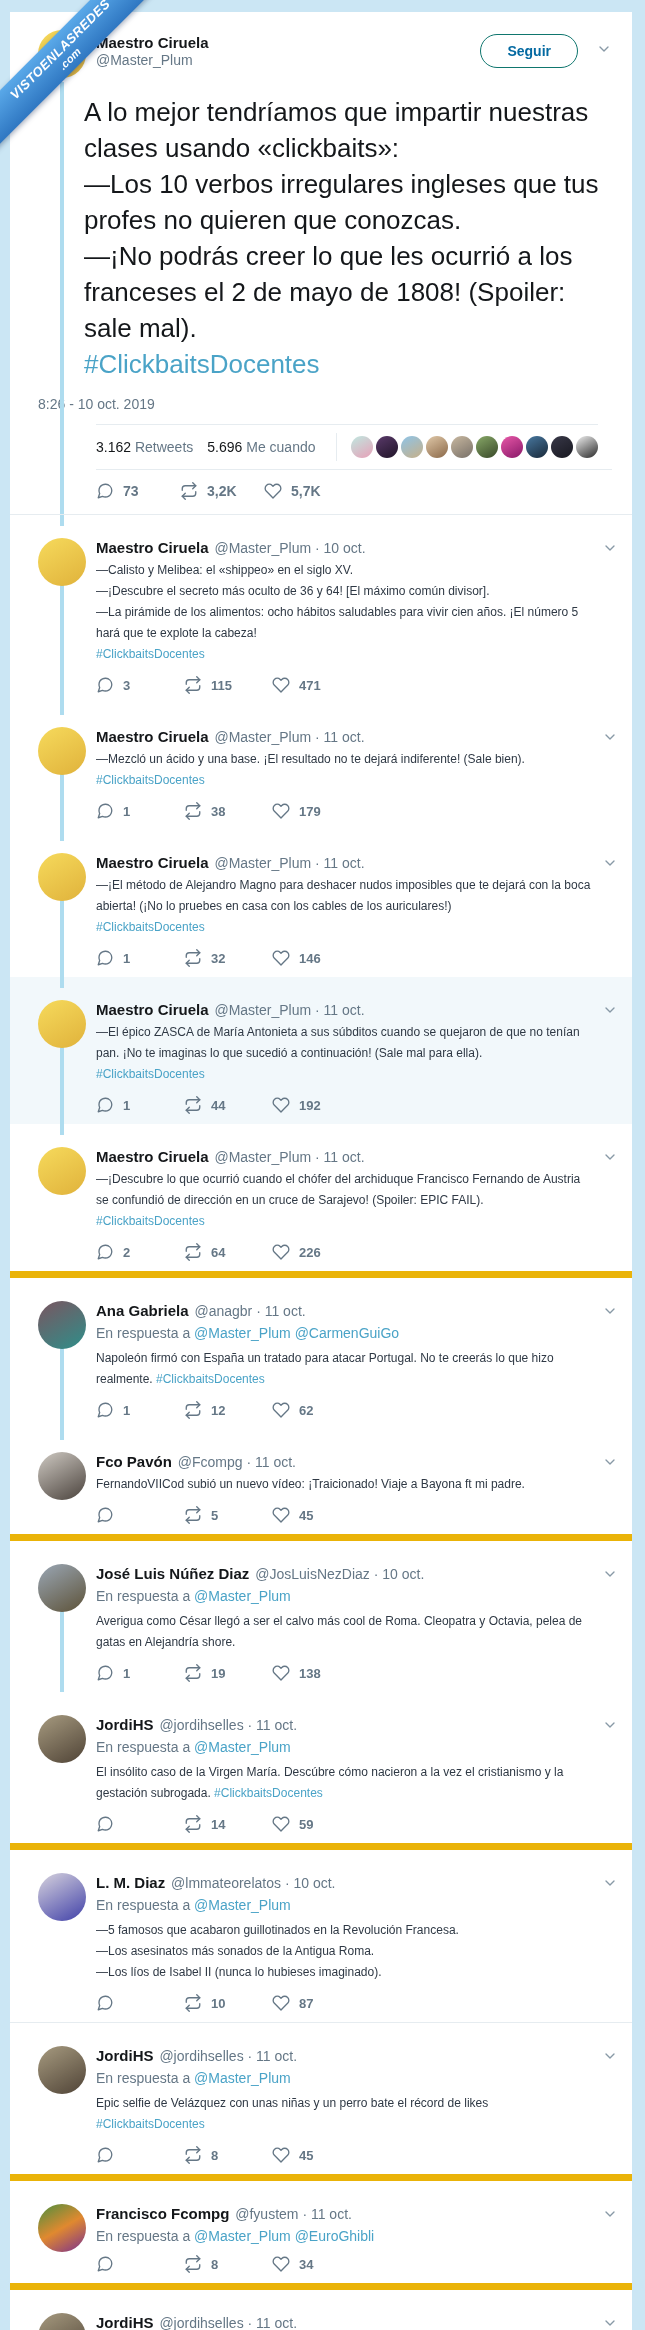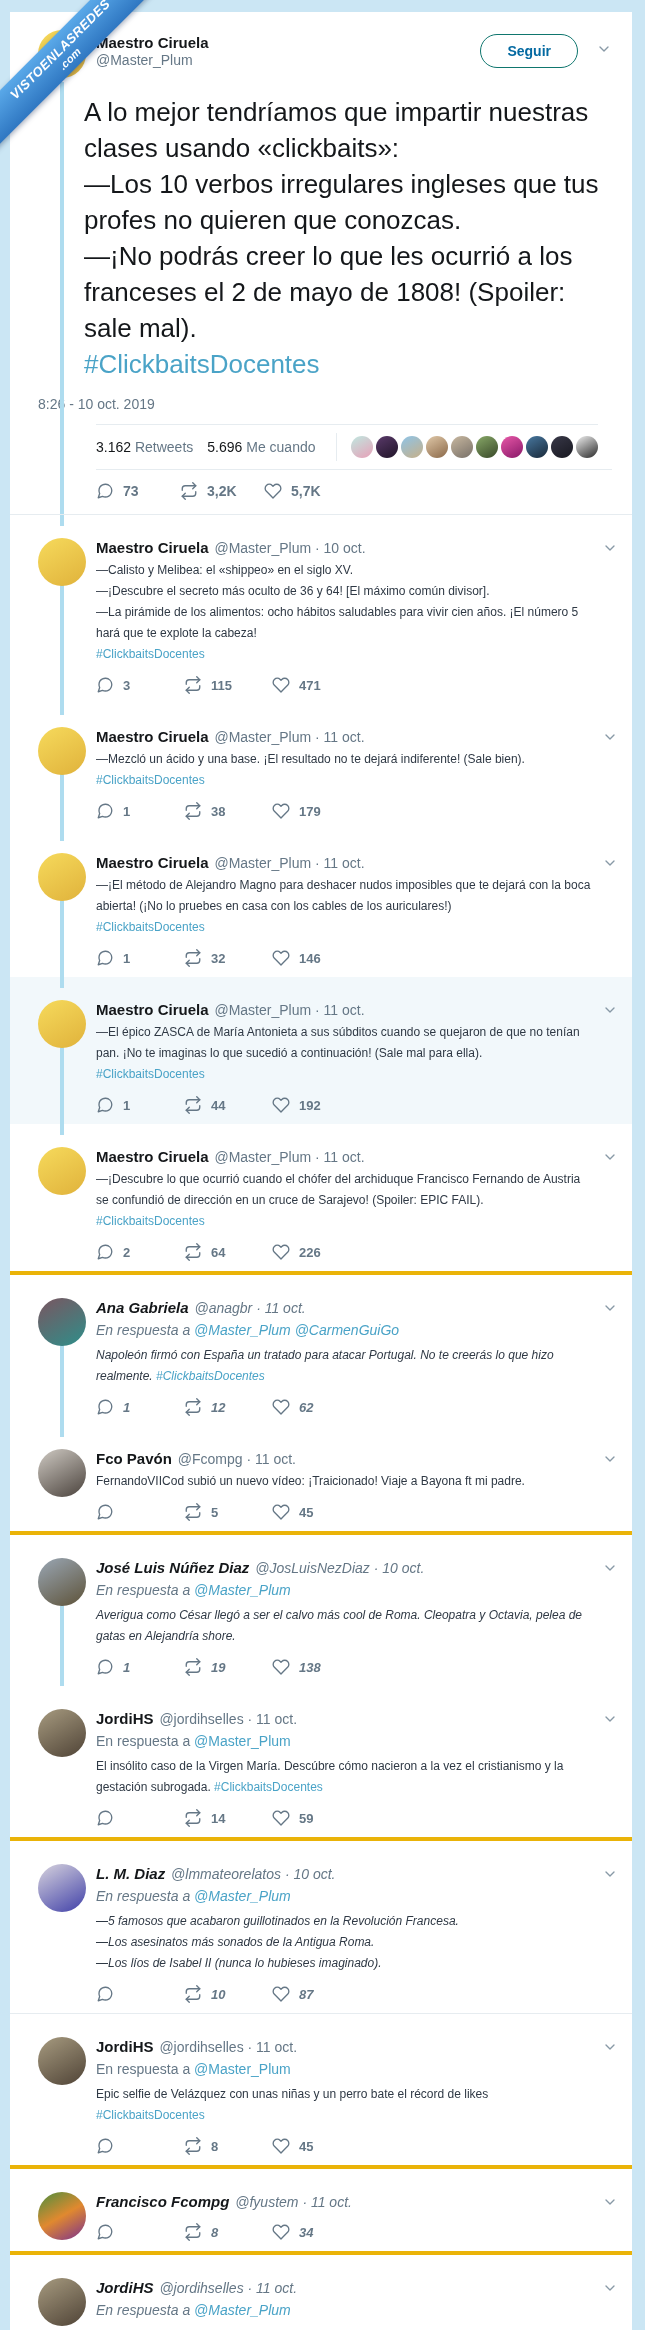--- a/index.html
+++ b/index.html
@@ -56,21 +56,21 @@
 
   
   .thread{position:absolute;left:50px;width:4px;background:#aedcef;z-index:1;}
   .main-thread{top:70px;bottom:0;}
   .t-top{top:0;height:11px;}
   .t-bottom{top:59px;bottom:0;}
 
   
   .tweet-row{position:relative;padding:23px 14px 8px 28px;}
   .row-line{border-top:1px solid #e6ecf0;}
-  .row-group{border-top:4px solid #eab308;font-style:italic;}
+  .row-group{border-top:7px solid #eab308;}
   .row-highlight{background:#f2f8fb;}
   .row-flex{display:flex;gap:10px;}
   .row-main{flex:1;min-width:0;position:relative;padding-right:26px;}
   .rt-header{font-size:14px;color:#657786;line-height:19px;padding-right:4px;}
   .rt-header .name{margin-right:2px;}
   .row-caret{position:absolute;top:2px;right:0;}
   .reply-to{font-size:14px;color:#657786;margin:4px 0 7px;}
   .mention,.tag{color:#4aa3c7;text-decoration:none;}
   .body{font-size:12px;line-height:21px;color:#2f3945;white-space:pre-line;margin-top:2px;max-width:524px;}
   .tweet-row .actions{display:flex;align-items:center;margin-top:11px;padding-bottom:2px;}
@@ -653,20 +653,21 @@
         <span class="caret-icon row-caret">
           <svg viewBox="0 0 24 24">
                   <use href="#ic-chevron"></use>
                 </svg>
         </span>
         <div class="rt-header">
           <span class="name">Francisco Fcompg</span>
           <span class="handle"> @fyustem </span>
           <span class="date">· 11 oct.</span>
         </div>
+        <div class="reply-to">En respuesta a <a class="mention" href="#">@Master_Plum</a> <a class="mention" href="#">@EuroGhibli</a></div>
         <div class="actions">
           <div class="action">
             <svg viewBox="0 0 24 24">
                     <use href="#ic-reply"></use>
                   </svg>
                   <span class="cnt"></span>
           </div>
           <div class="action">
             <svg viewBox="0 0 24 24">
                     <use href="#ic-retweet"></use>

